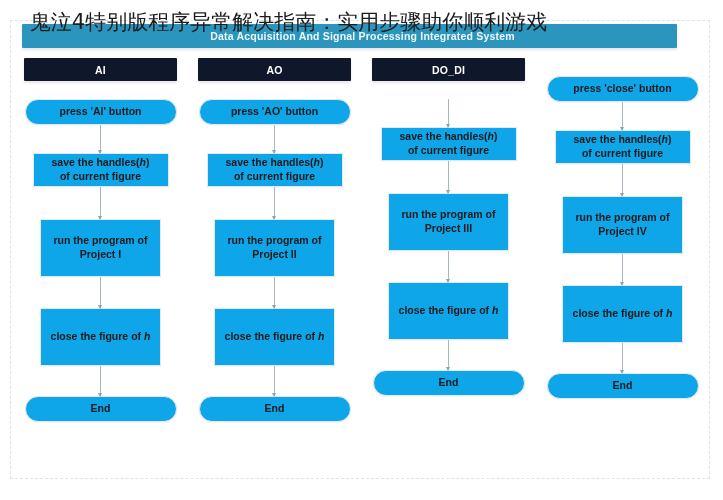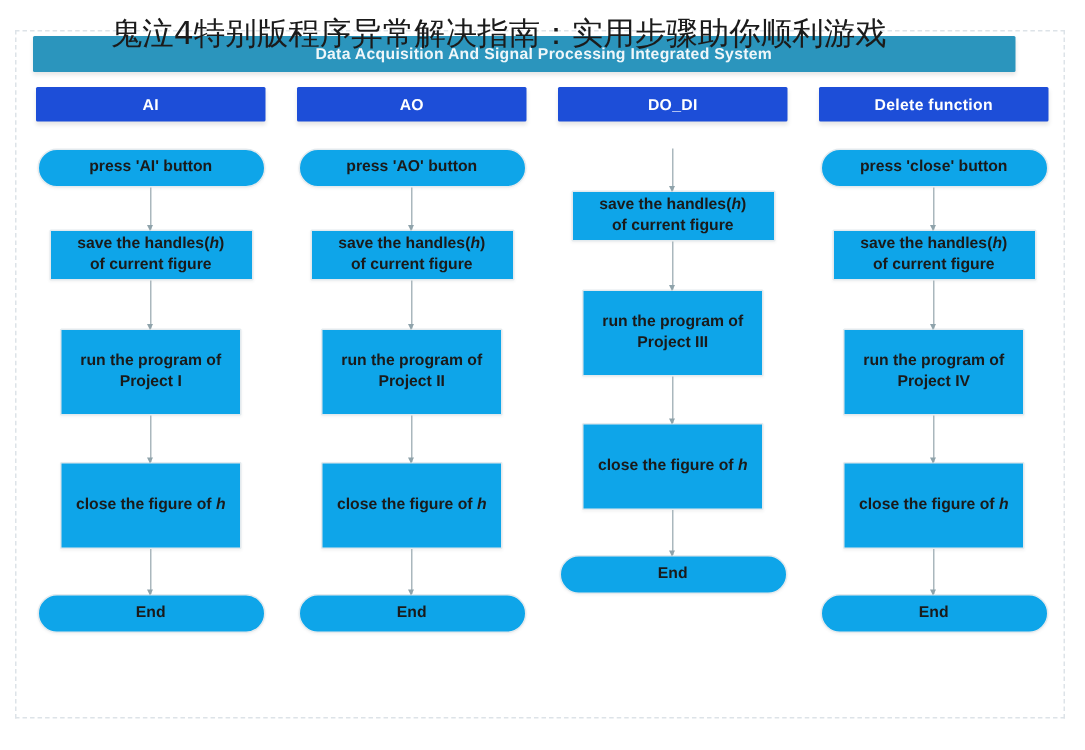--- a/index.html
+++ b/index.html
@@ -65,21 +65,20 @@
     left: 0;
     top: 8px;
     width: 577px;
     text-align: center;
     font-size: 21px;
     color: #1b1b1b;
     font-family: "DejaVu Sans", sans-serif;
     white-space: nowrap;
     z-index: 40;
     letter-spacing: 0px;
-    padding-left: 44px;
   }
 
   
   #columns {
     position: absolute;
     left: 22px;
     top: 58px;
     width: 679px;
     height: 420px;
     display: flex;
@@ -90,21 +89,21 @@
     position: relative;
     display: flex;
     flex-direction: column;
     align-items: center;
   }
 
   
   .col-header {
     width: 153px;
     height: 23px;
-    background: #1d4ed8;
+    background: #0f172a;
     color: #ffffff;
     font-size: 10.5px;
     font-weight: bold;
     display: flex;
     align-items: center;
     justify-content: center;
     border-radius: 1px;
     box-shadow: 0 2px 3px rgba(0,0,0,0.10);
     letter-spacing: 0.2px;
   }
@@ -270,21 +269,20 @@
 
       <div class="node rect-tall">
         <span><span>close the figure of </span><em>h</em></span>
       </div>
       <div class="connector c-h4"></div>
 
       <div class="node pill">End</div>
     </div>
 
     <div class="column">
-      <div class="col-header">Delete function</div>
       <div class="gap-header"></div>
 
       <div class="node pill">press 'close' button</div>
       <div class="connector c-h1"></div>
 
       <div class="node rect-small">
         <span>
           <span>save the handles(</span><em>h</em><span>)</span><br>
           <span>of current figure</span>
         </span>

